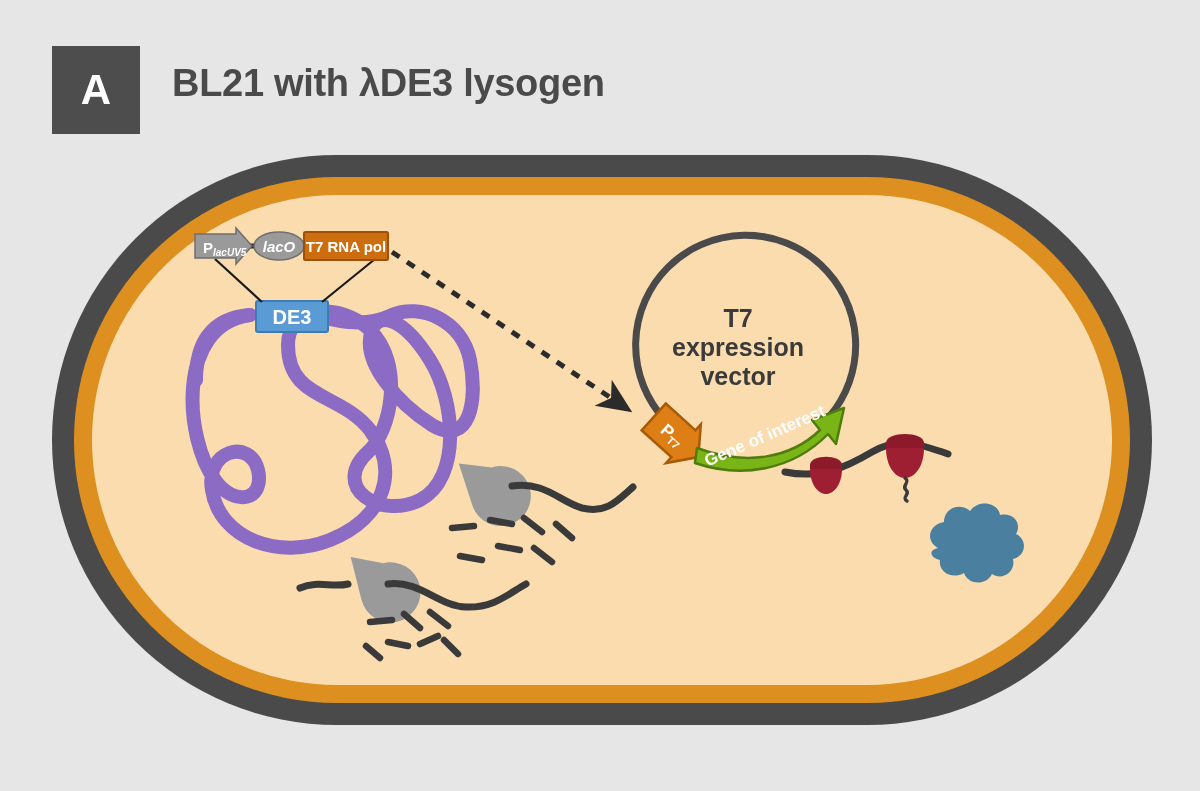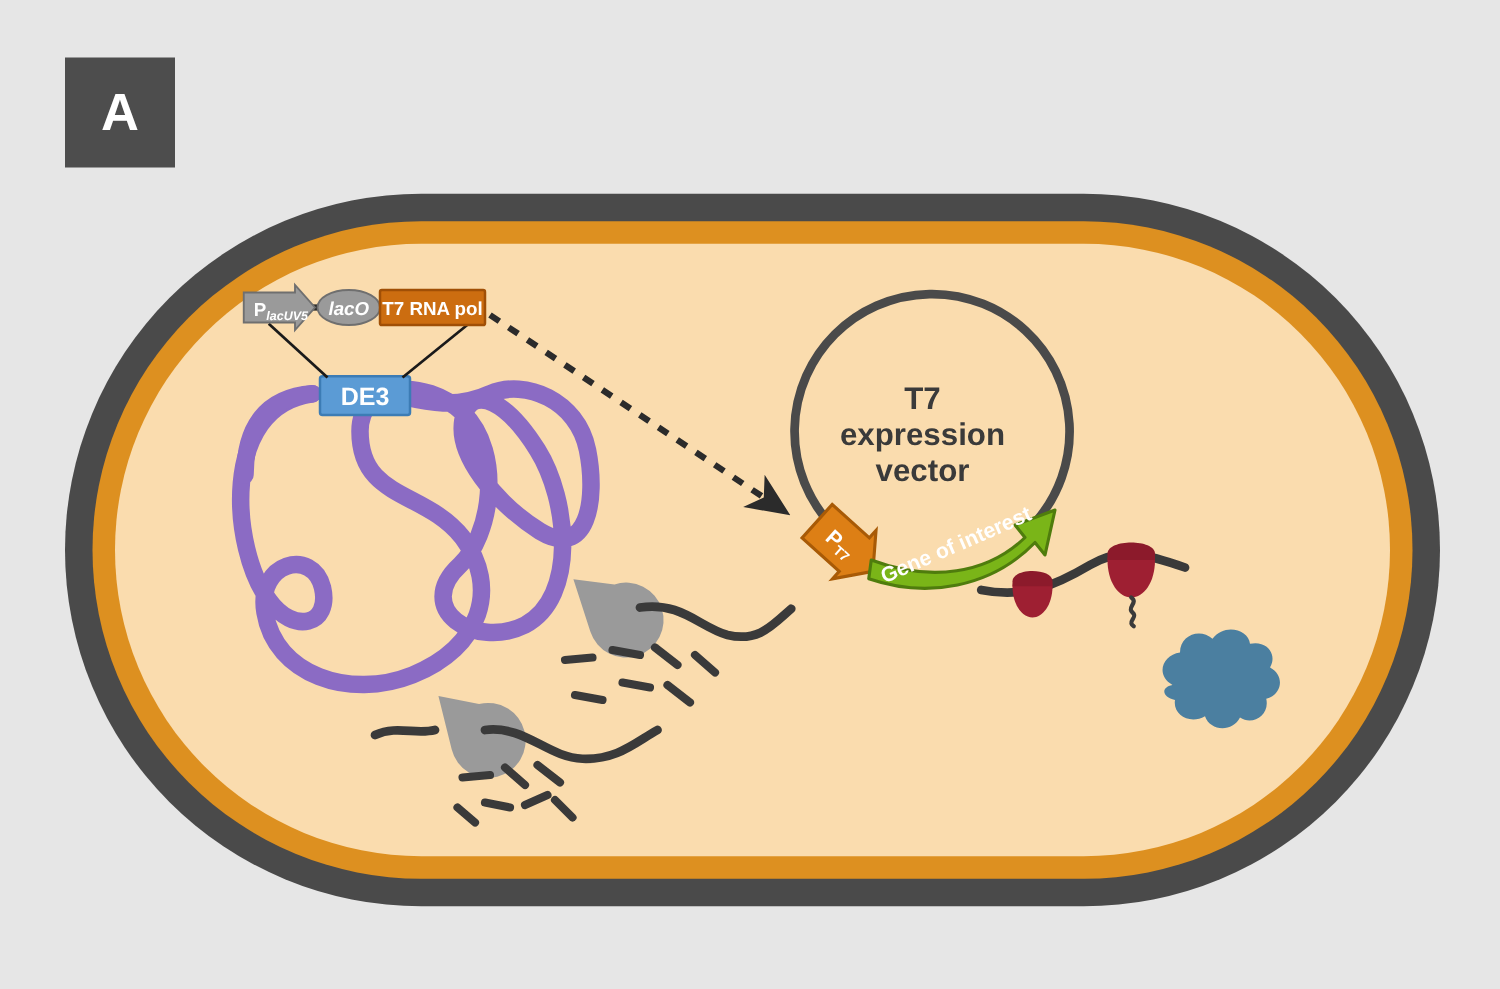--- a/index.html
+++ b/index.html
@@ -71,20 +71,21 @@
     text-anchor: middle;
   }
 </style>
 </head>
 <body>
 
 <div id="stage">
 
   <div class="header">
     <div class="panel-badge">A</div>
+    <div class="panel-title">BL21 with λDE3 lysogen</div>
   </div>
 
   <svg class="figure" viewBox="0 0 1200 791" xmlns="http://www.w3.org/2000/svg">
 
     <defs>
       <marker id="arrowhead-dashed" markerWidth="7" markerHeight="7" refX="5.5" refY="3.5" orient="auto">
         <polygon points="0,0.4 7,3.5 0,6.6 1.9,3.5" fill="#2b2b2b"></polygon>
       </marker>
       <path id="goi-curve" d="M 700 470 Q 775 438 838 410" fill="none"></path>
       <clipPath id="cell-clip">

